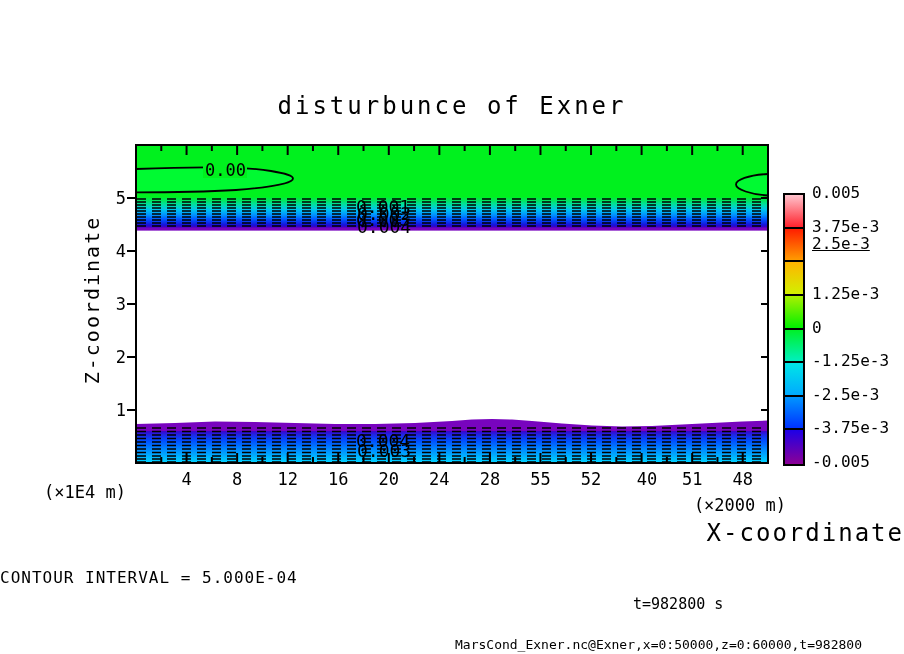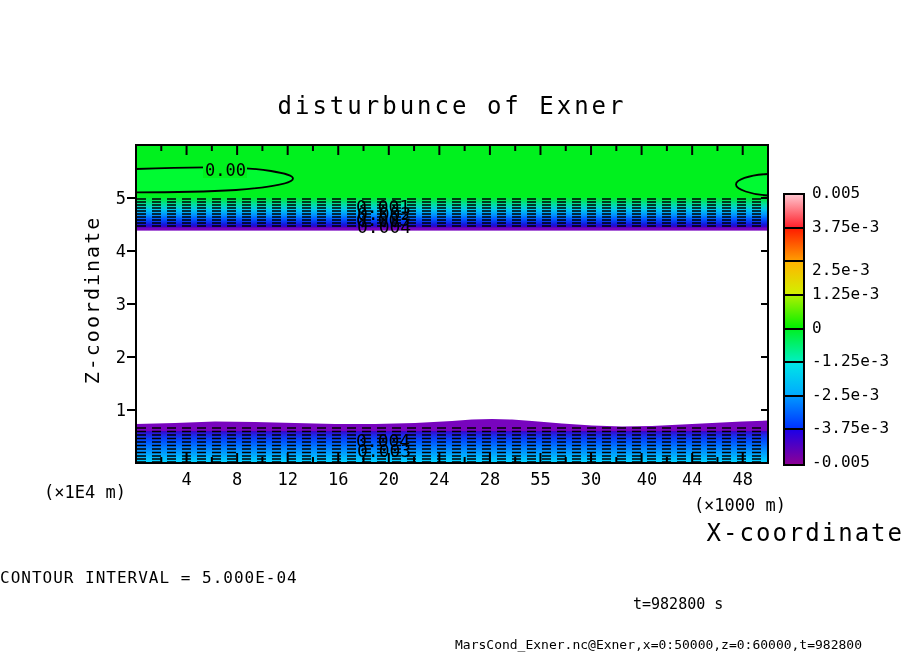--- a/index.html
+++ b/index.html
@@ -60,47 +60,47 @@
     </div>
   <div id="xtick-container">
       <div class="abs xtick-label" style="left: 166.56px; top: 471px;">4</div>
       <div class="abs xtick-label" style="left: 217.12px; top: 471px;">8</div>
       <div class="abs xtick-label" style="left: 267.68px; top: 471px;">12</div>
       <div class="abs xtick-label" style="left: 318.24px; top: 471px;">16</div>
       <div class="abs xtick-label" style="left: 368.8px; top: 471px;">20</div>
       <div class="abs xtick-label" style="left: 419.36px; top: 471px;">24</div>
       <div class="abs xtick-label" style="left: 469.92px; top: 471px;">28</div>
       <div class="abs xtick-label" style="left: 520.48px; top: 471px;">55</div>
-      <div class="abs xtick-label" style="left: 571.04px; top: 471px;">30</div>
+      <div class="abs xtick-label" style="left: 571.04px; top: 471px;">52</div>
       <div class="abs xtick-label" style="left: 627px; top: 471px;">40</div>
-      <div class="abs xtick-label" style="left: 672.16px; top: 471px;">44</div>
+      <div class="abs xtick-label" style="left: 672.16px; top: 471px;">51</div>
       <div class="abs xtick-label" style="left: 722.72px; top: 471px;">48</div>
     </div>
 
   <div class="abs" id="y-unit">(×1E4 m)</div>
-  <div class="abs" id="x-unit">(×1000 m)</div>
+  <div class="abs" id="x-unit">(×2000 m)</div>
   <div class="abs" id="xlabel">X-coordinate</div>
   <div class="abs" id="contour-interval">CONTOUR INTERVAL = 5.000E-04</div>
   <div class="abs" id="time-stamp">t=982800 s</div>
   <div class="abs" id="footer-right">MarsCond_Exner.nc@Exner,x=0:50000,z=0:60000,t=982800</div>
 
   <div class="abs" id="colorbar">
       <div class="cb-cell" style="height: 33.625px; background: linear-gradient(rgb(255, 195, 205), rgb(255, 35, 45));"></div>
       <div class="cb-cell" style="height: 33.625px; background: linear-gradient(rgb(255, 30, 0), rgb(255, 155, 0));"></div>
       <div class="cb-cell" style="height: 33.625px; background: linear-gradient(rgb(255, 180, 0), rgb(210, 240, 0));"></div>
       <div class="cb-cell" style="height: 33.625px; background: linear-gradient(rgb(170, 240, 0), rgb(0, 240, 0));"></div>
       <div class="cb-cell" style="height: 33.625px; background: linear-gradient(rgb(0, 240, 40), rgb(0, 240, 190));"></div>
       <div class="cb-cell" style="height: 33.625px; background: linear-gradient(rgb(0, 230, 230), rgb(0, 170, 255));"></div>
       <div class="cb-cell" style="height: 33.625px; background: linear-gradient(rgb(0, 150, 255), rgb(0, 50, 255));"></div>
       <div class="cb-cell" style="height: 33.625px; background: linear-gradient(rgb(30, 0, 230), rgb(140, 0, 150));"></div>
     </div>
   <div id="cb-label-container">
       <div class="abs cb-label" style="top: 185px;">0.005</div>
       <div class="abs cb-label" style="top: 218.625px;">3.75e-3</div>
-      <div class="abs cb-label" style="top: 262px;">2.5e-3</div>
+      <div class="abs cb-label" style="top: 236px; text-decoration: underline;">2.5e-3</div>
       <div class="abs cb-label" style="top: 285.875px;">1.25e-3</div>
       <div class="abs cb-label" style="top: 319.5px;">0</div>
       <div class="abs cb-label" style="top: 353.125px;">-1.25e-3</div>
       <div class="abs cb-label" style="top: 386.75px;">-2.5e-3</div>
       <div class="abs cb-label" style="top: 420.375px; text-align: right;">-3.75e-3</div>
       <div class="abs cb-label" style="top: 454px;">-0.005</div>
     </div>
 
   <svg class="abs" id="overlay" width="904" height="654" viewBox="0 0 904 654">
 

